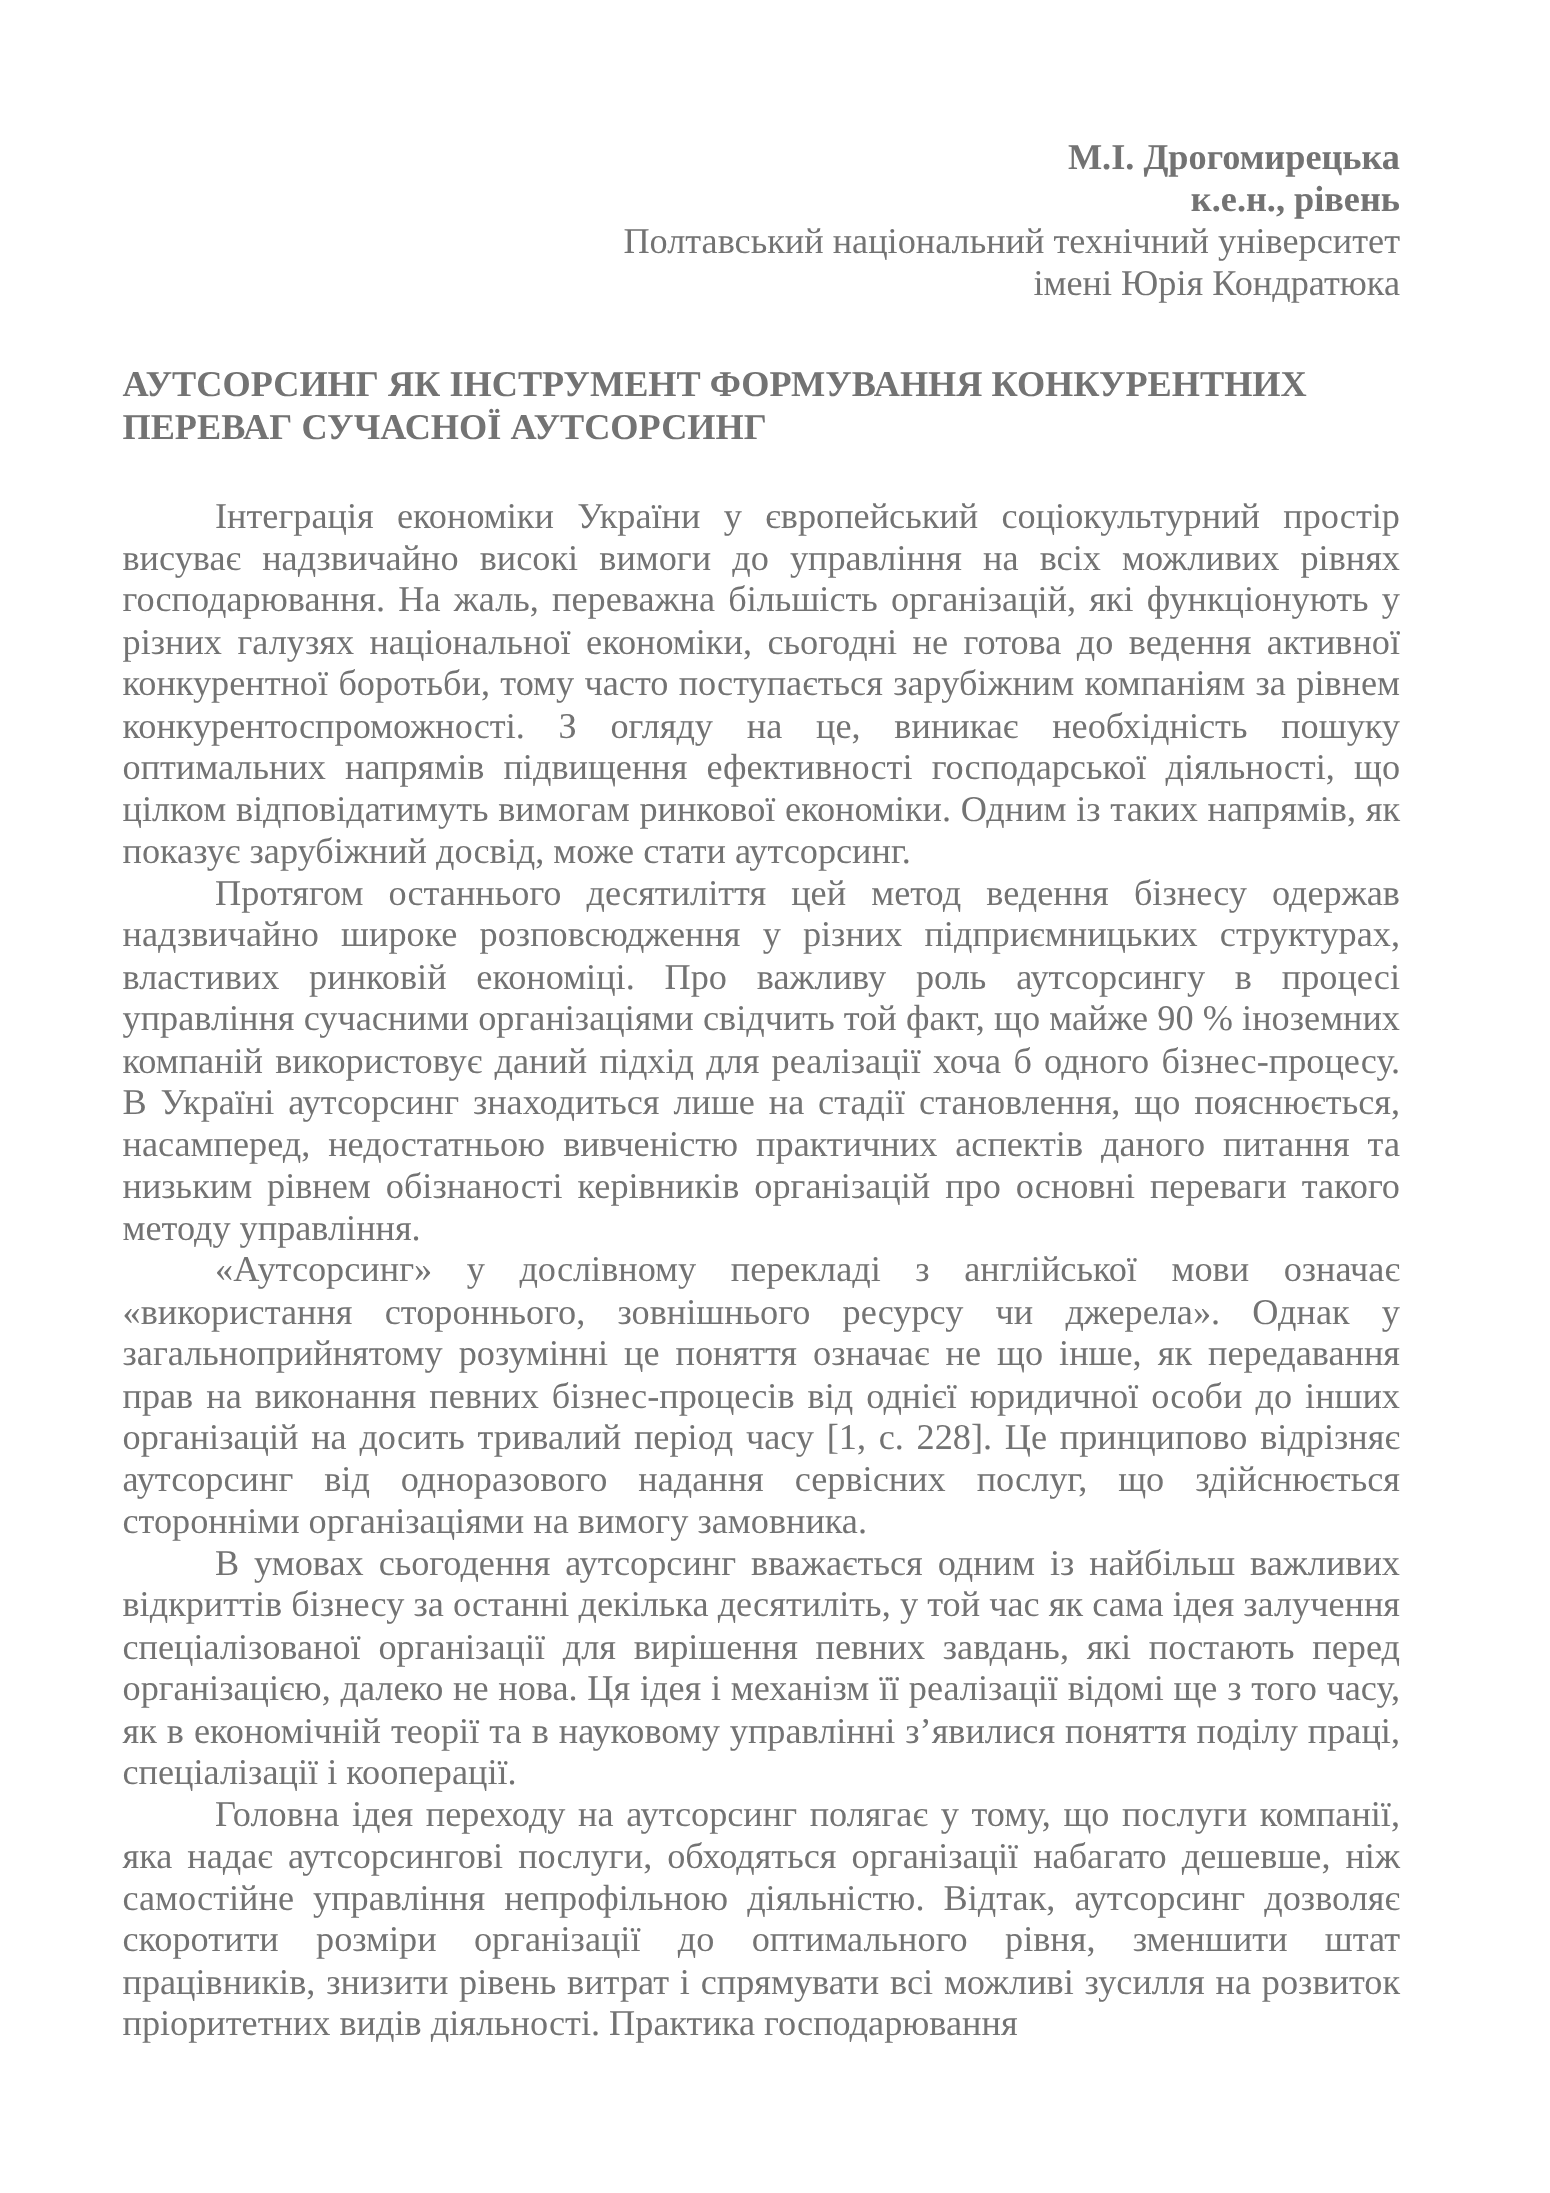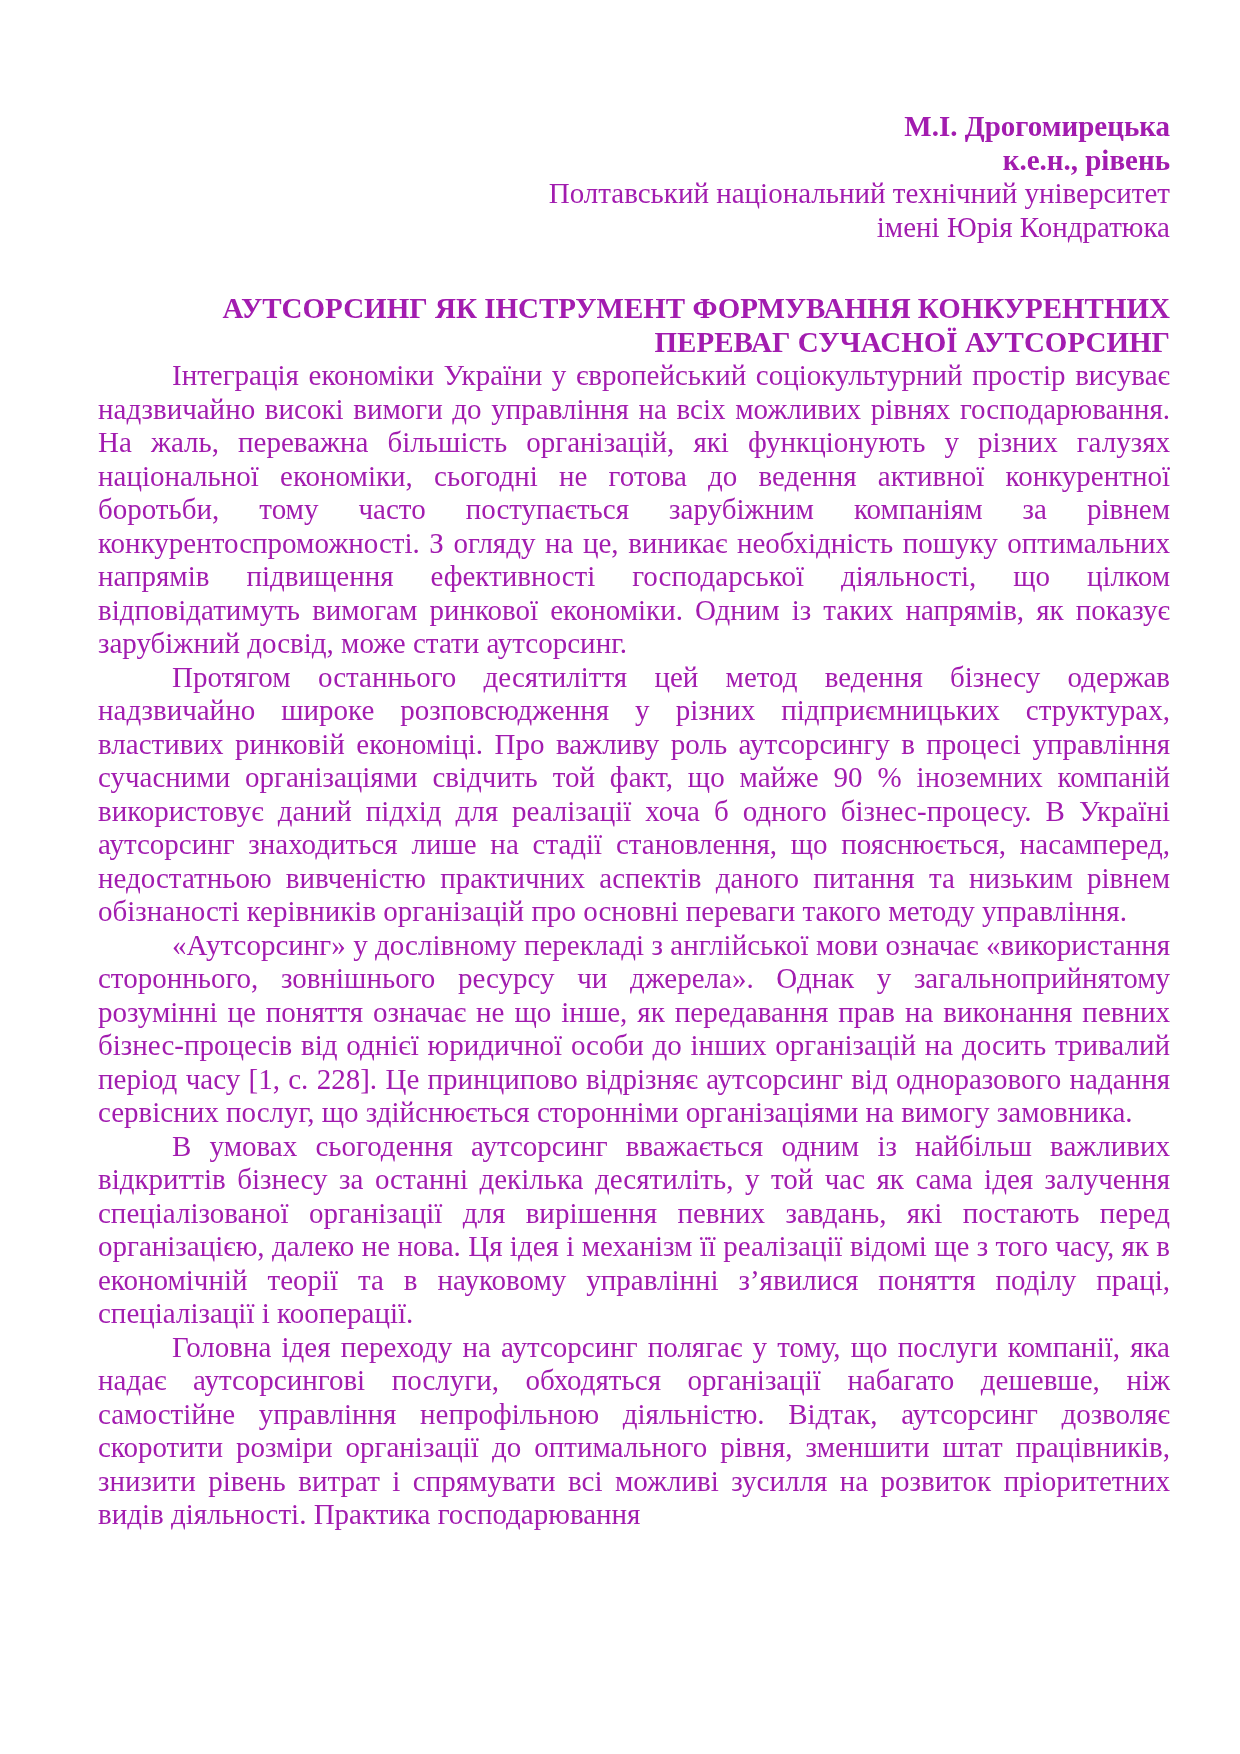--- a/index.html
+++ b/index.html
@@ -6,41 +6,42 @@
     margin: 0;
     padding: 0;
     background: #ffffff;
   }
   .page {
     position: relative;
     width: 1240px;
     height: 1754px;
     background: #ffffff;
     box-sizing: border-box;
-    padding: 110px 70px 0 98px;
+    padding: 110px 120px 0 98px;
     font-family: "Liberation Serif", "DejaVu Serif", serif;
     font-size: 29px;
     line-height: 33.5px;
-    color: #a21caf;
+    color: #737373;
     overflow: hidden;
   }
   .author-block {
     text-align: right;
   }
   .author-block .bold {
     font-weight: bold;
   }
   .title {
     font-weight: bold;
-    text-align: right;
+    text-align: left;
     font-size: 29px;
     line-height: 33.5px;
     margin: 48px 0 0 0;
   }
   .body-text {
+    margin-top: 38px;
   }
   .body-text p {
     margin: 0;
     text-align: justify;
     text-indent: 74px;
   }
 </style>
 </head>
 <body>
 

